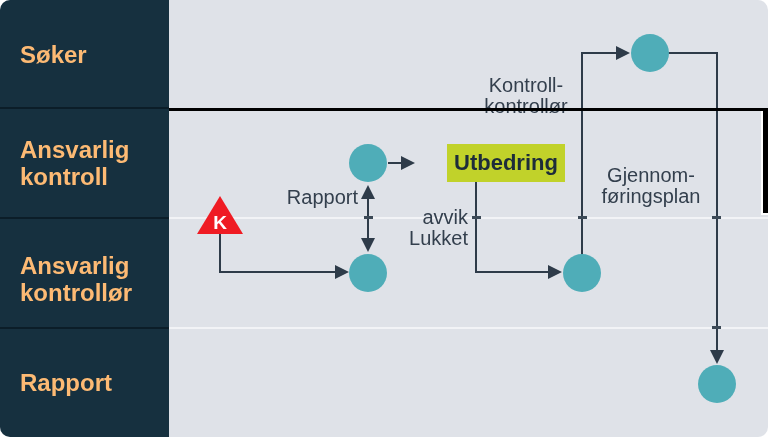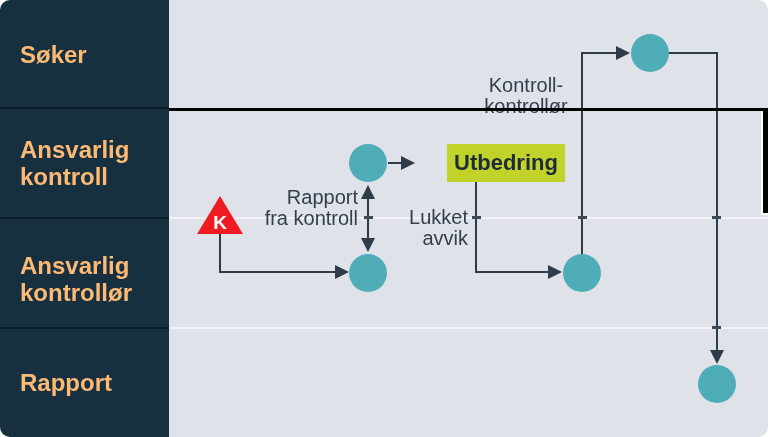--- a/index.html
+++ b/index.html
@@ -109,29 +109,32 @@
     <div class="alert-tri" style="left:28px;top:196px">
       <span>K</span>
     </div>
 
     <div class="task-box" style="left:247px;top:144px">
       <span>Utbedring</span>
     </div>
 
     <div class="lbl lbl-right" style="left:69px;top:187px;width:120px">
       <span class="ln">Rapport</span>
-      <span class="ln">fra kontroll</span>
     </div>
     <div class="lbl lbl-right" style="left:219px;top:207px;width:80px">
+      <span class="ln">avvik</span>
       <span class="ln">Lukket</span>
-      <span class="ln">avvik</span>
     </div>
     <div class="lbl lbl-center" style="left:297px;top:75px;width:120px">
       <span class="ln">Kontroll-</span>
       <span class="ln">kontrollør</span>
+    </div>
+    <div class="lbl lbl-center" style="left:417px;top:165px;width:130px">
+      <span class="ln">Gjennom-</span>
+      <span class="ln">føringsplan</span>
     </div>
 
     <div class="boundary"></div>
 
     <div class="edge-sliver"></div>
 
   </main>
 </div>
 
 </body></html>

